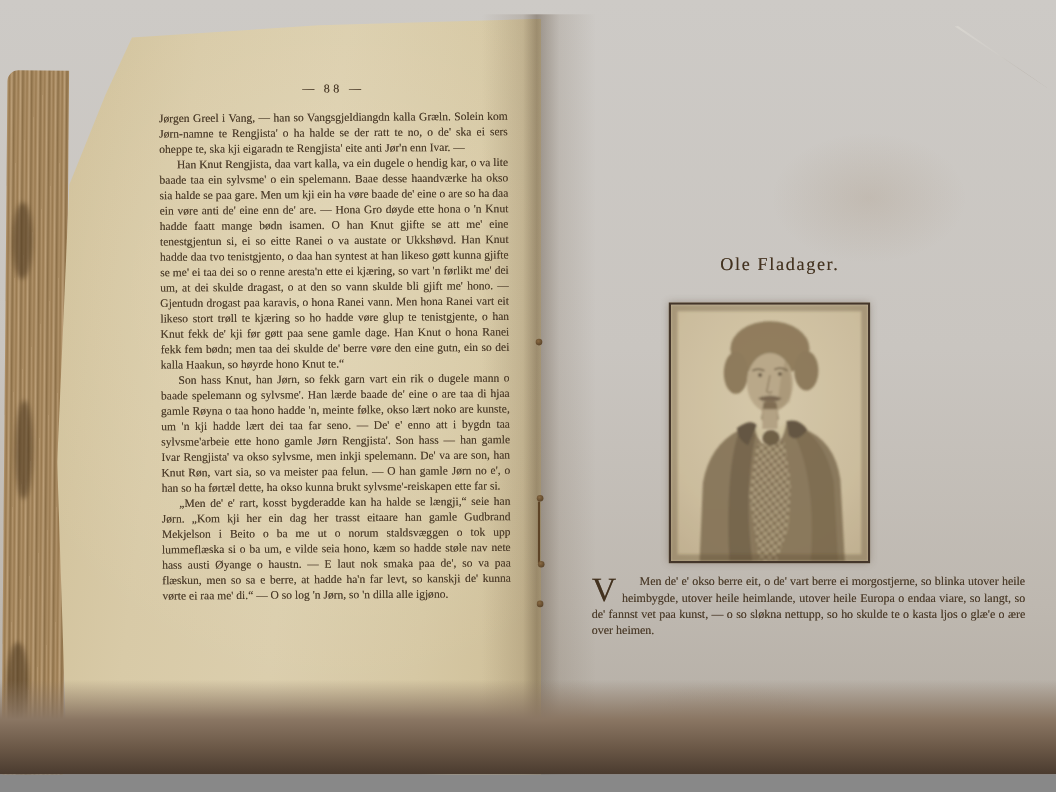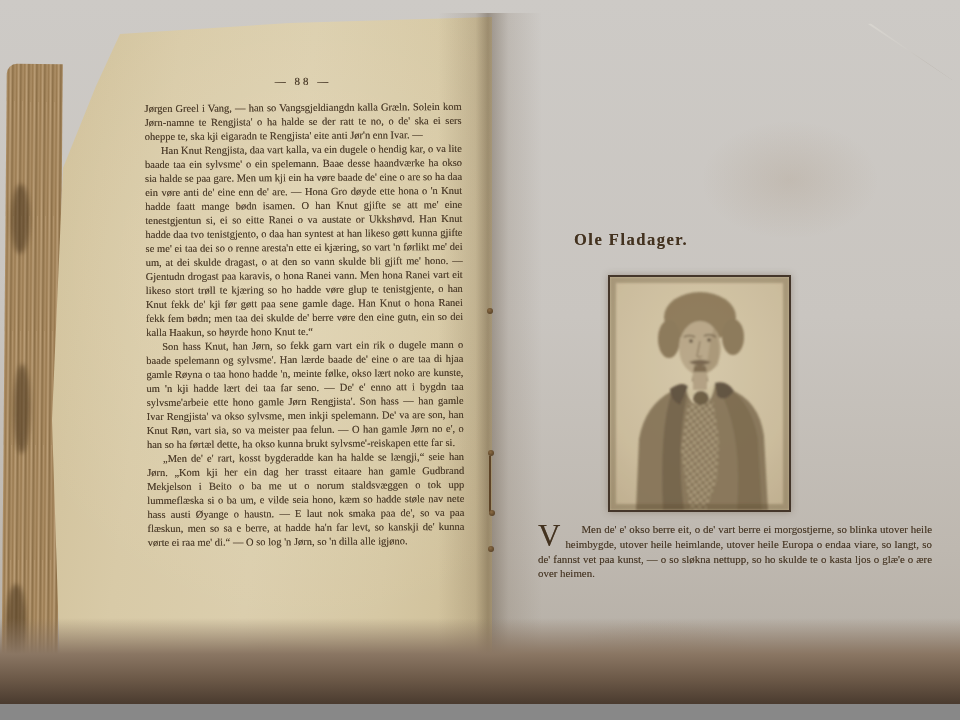--- a/index.html
+++ b/index.html
@@ -68,22 +68,22 @@
     font-size:10.5px;line-height:14px;text-align:justify;
     text-shadow:0 0 .3px rgba(74,58,40,.6);
   }
   .page-num{text-align:center;letter-spacing:3px;font-size:11px;margin:0 0 13px 0;}
   .left-text p{margin:0;text-indent:16px;}
   .left-text p.noindent{text-indent:0;}
 
   
   .right-text{position:absolute;left:520px;top:230px;width:420px;color:#4a3a28;
     text-shadow:0 0 .3px rgba(74,58,40,.6);}
-  .chapter-heading{width:270px;margin:0 0 0 54px;text-align:left;
-    font-size:16.5px;font-weight:bold;letter-spacing:1.5px;color:#43321f;}
+  .chapter-heading{width:270px;margin:0 0 0 54px;text-align:center;
+    font-size:16.5px;font-weight:normal;letter-spacing:1.5px;color:#43321f;}
   .photo-frame{
     width:179px;height:233px;margin:25px 0 0 88px;
     border:2px solid #44362a;background:#cdc0a4;position:relative;
     box-shadow:0 0 7px rgba(80,60,40,.35);
   }
   .photo-frame svg{display:block;width:100%;height:100%;}
   .right-body{margin:10px 0 0 18px;width:394px;font-size:10.9px;line-height:14.8px;text-align:justify;}
   .right-body p{margin:0;}
   .right-body p.ind{text-indent:16px;}
   .dropcap{float:left;font-size:31px;line-height:25px;padding:1px 5px 0 0;color:#43321f;}

